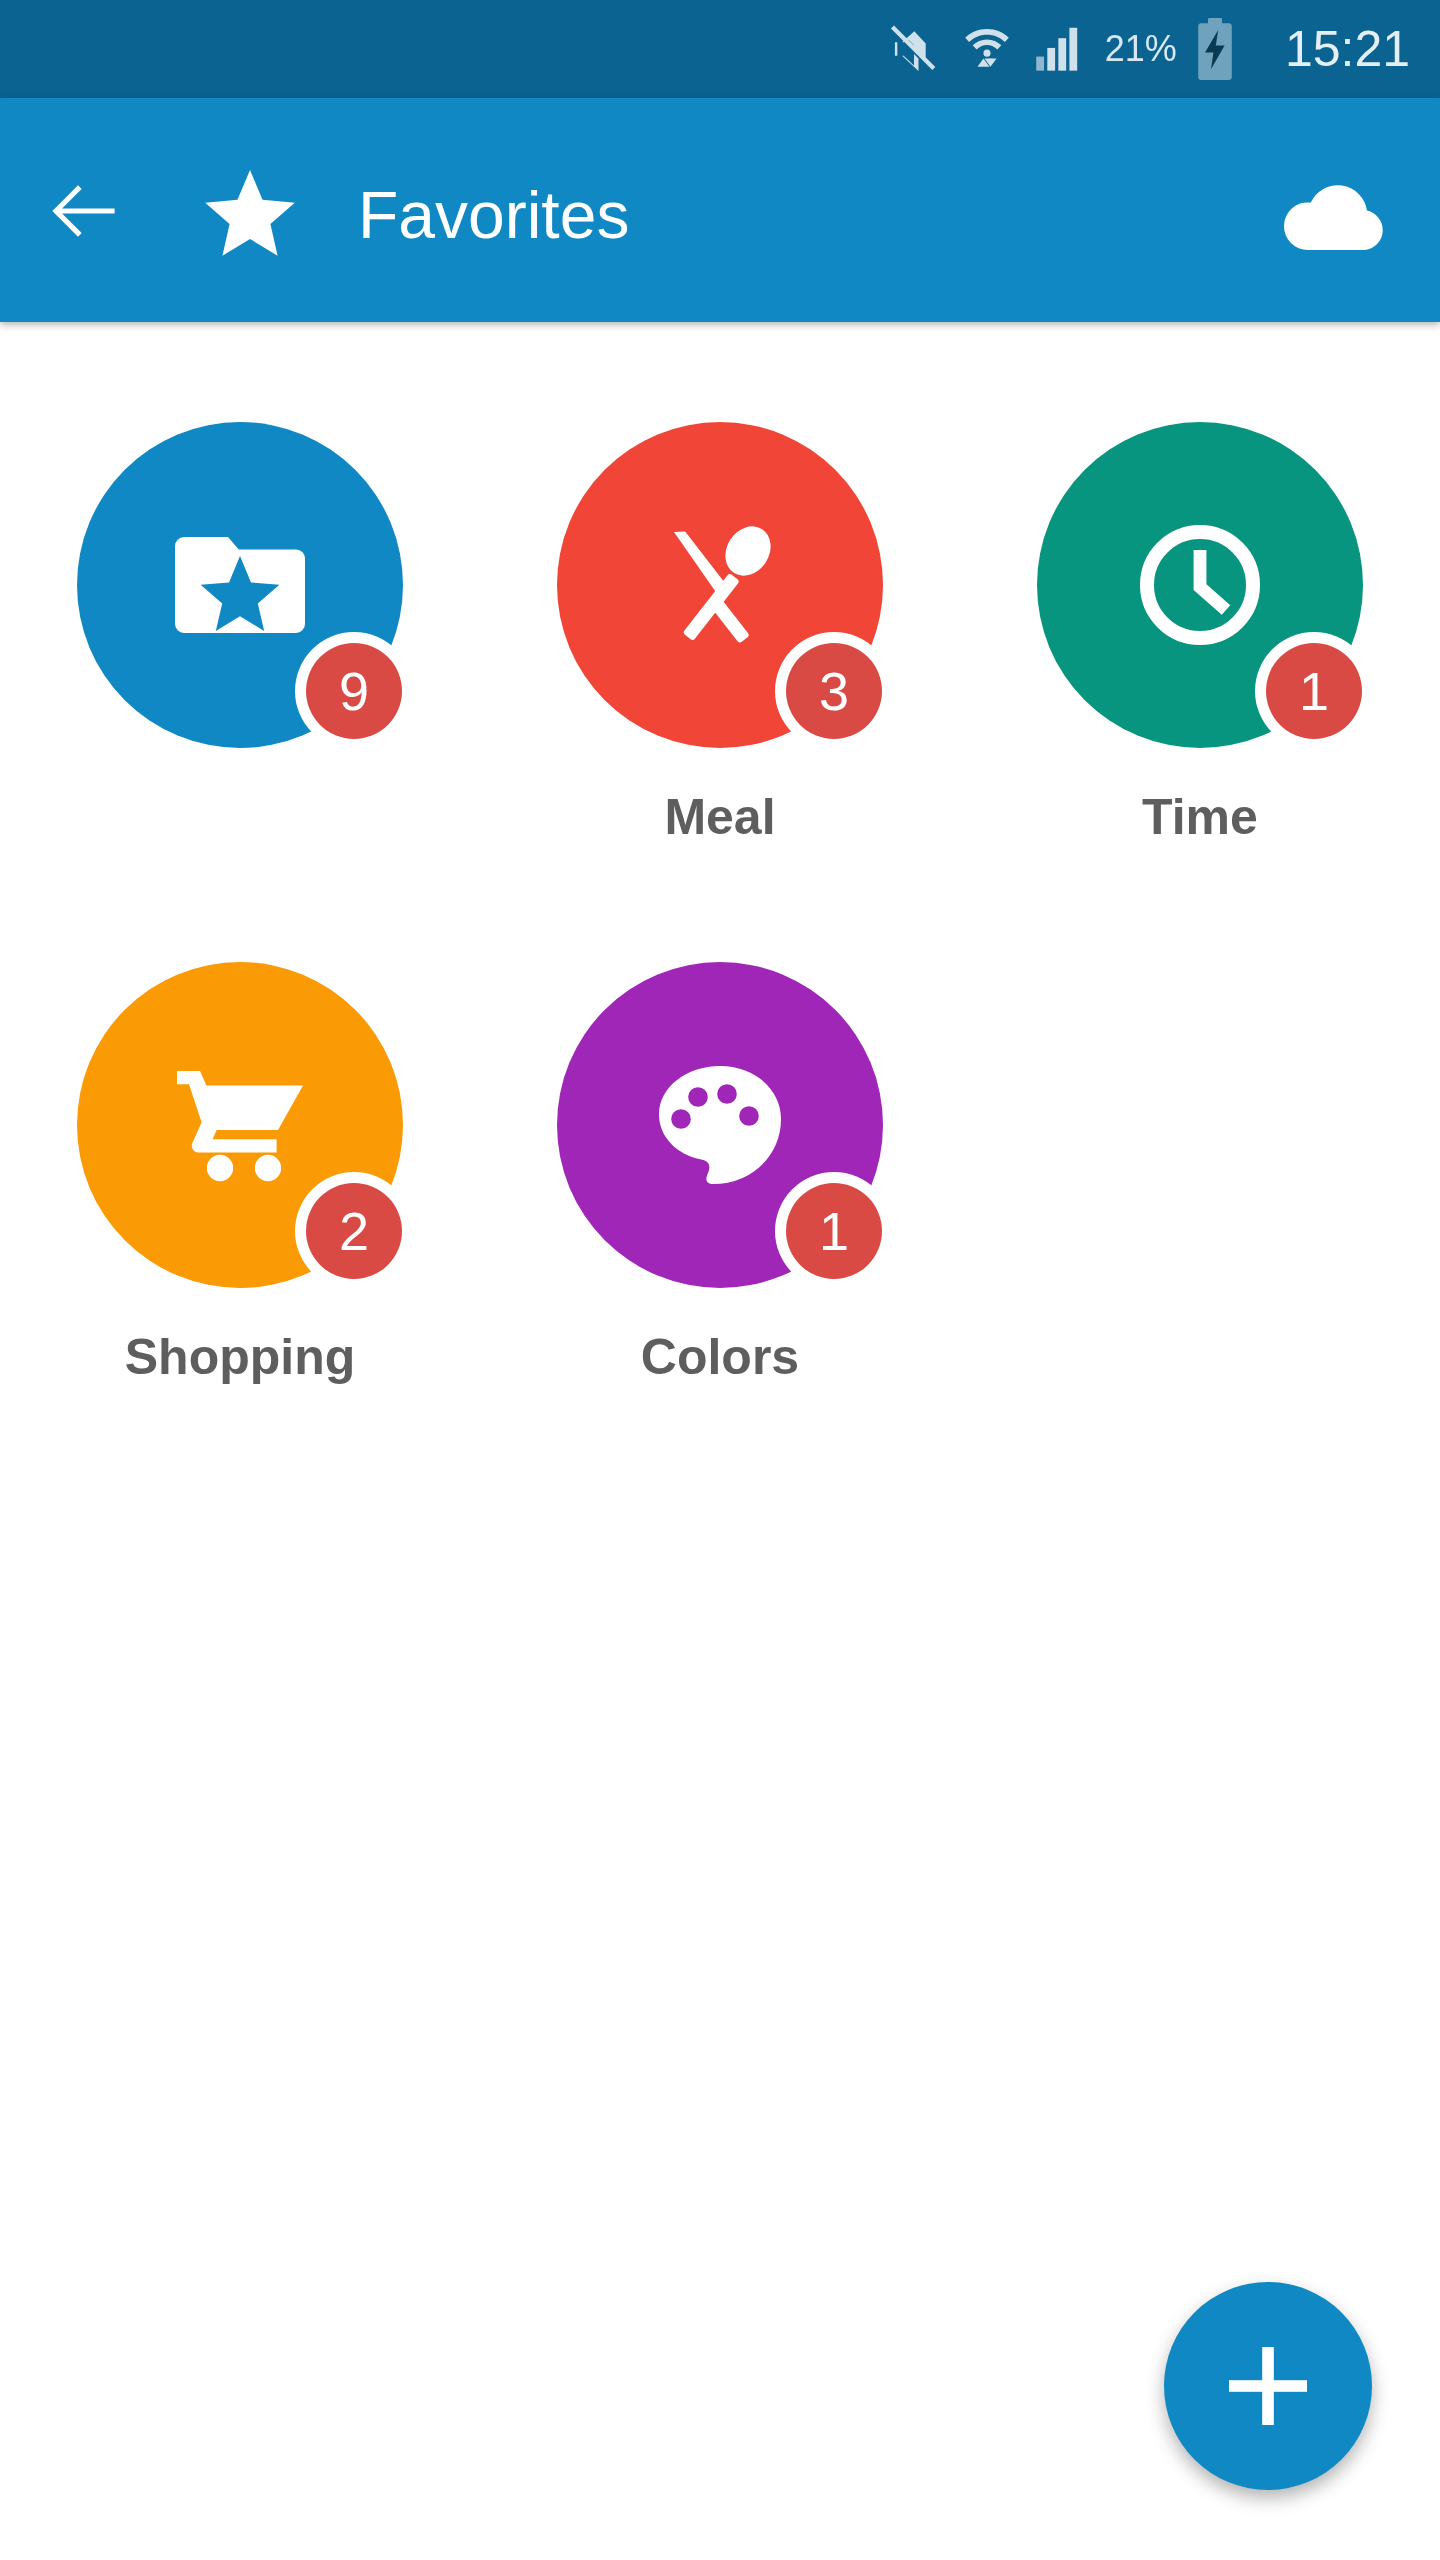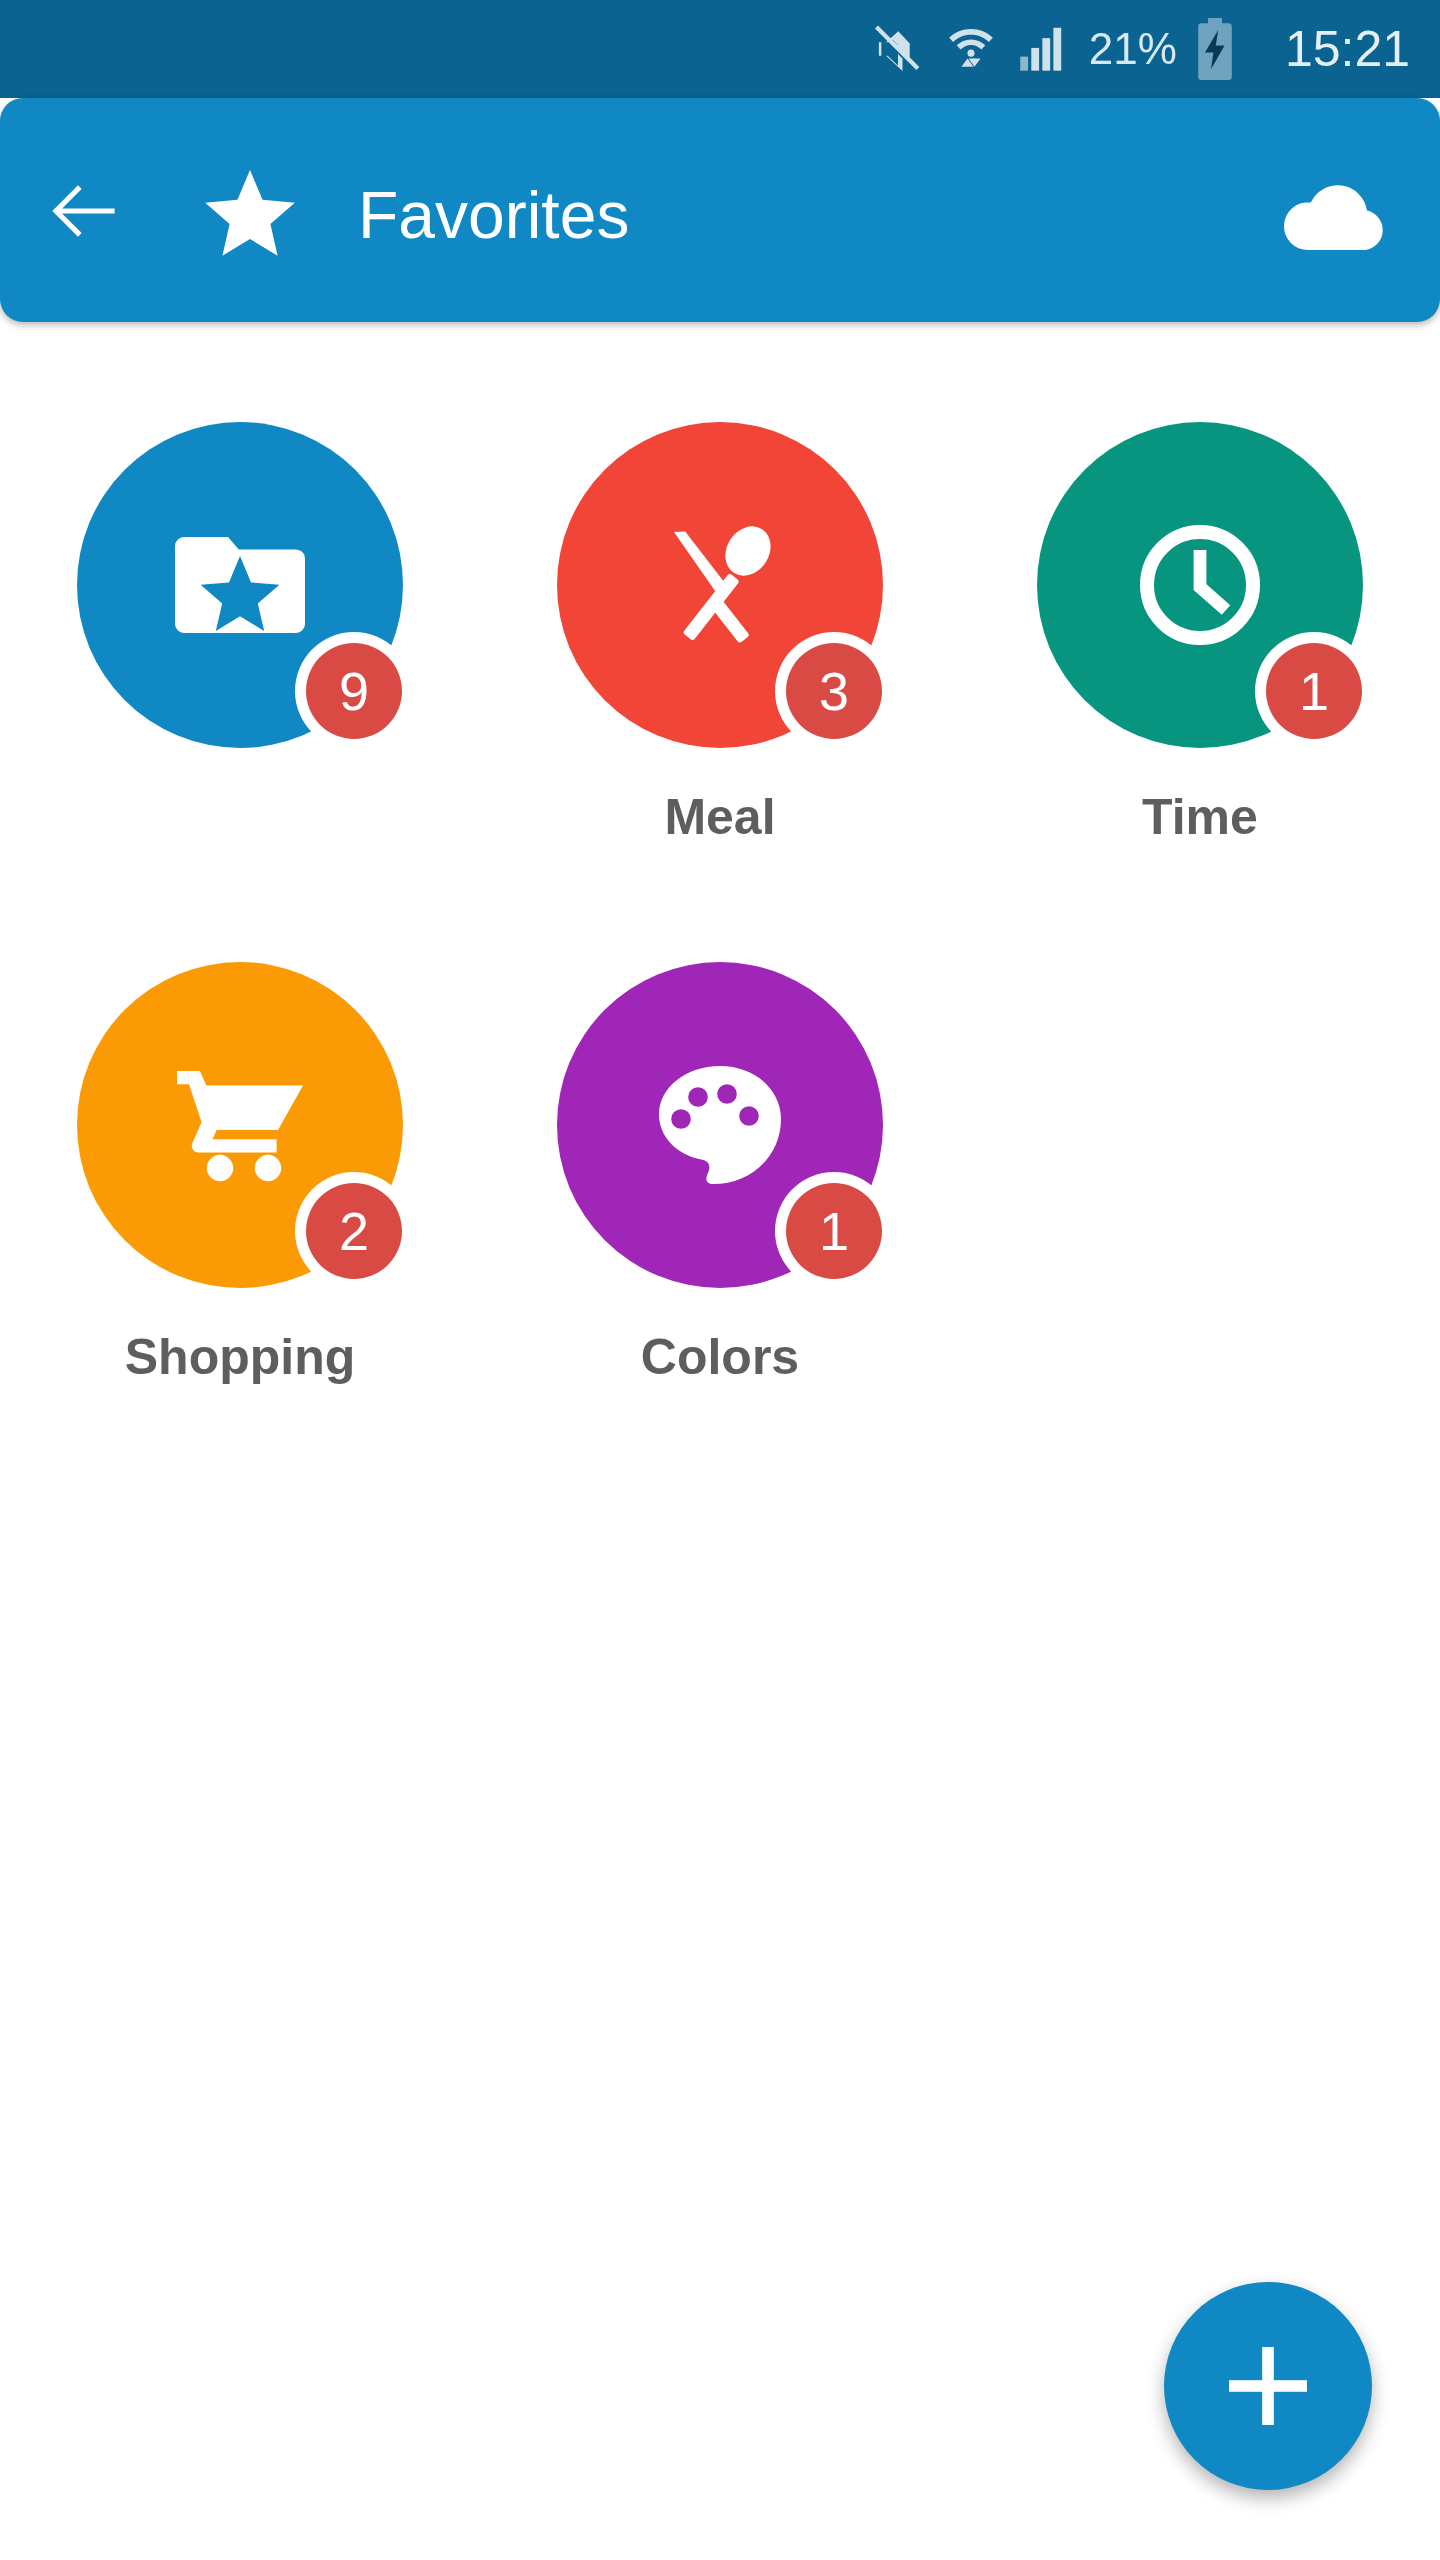--- a/index.html
+++ b/index.html
@@ -32,21 +32,21 @@
     display: flex;
     align-items: center;
     gap: 20px;
   }
   .sb-icon {
     display: block;
     flex: none;
   }
   .sb-text {
     color: #d7e8f0;
-    font-size: 44px;
+    font-size: 36px;
     font-weight: 400;
     letter-spacing: 0px;
     line-height: 1;
     white-space: nowrap;
   }
   .sb-battery-wrap {
     display: flex;
     align-items: center;
     margin-left: -4px;
   }
@@ -60,21 +60,20 @@
 
   
   .app-bar {
     position: absolute;
     top: 98px; left: 0;
     width: 1440px;
     height: 224px;
     background: #1088c4;
     box-shadow: 0 3px 7px rgba(0,0,0,0.28);
     z-index: 5;
-    border-radius: 23px;
   }
   .back-button {
     position: absolute;
     left: 50px;
     top: 82px;
     width: 66px;
     height: 62px;
     cursor: pointer;
   }
   .appbar-star {

